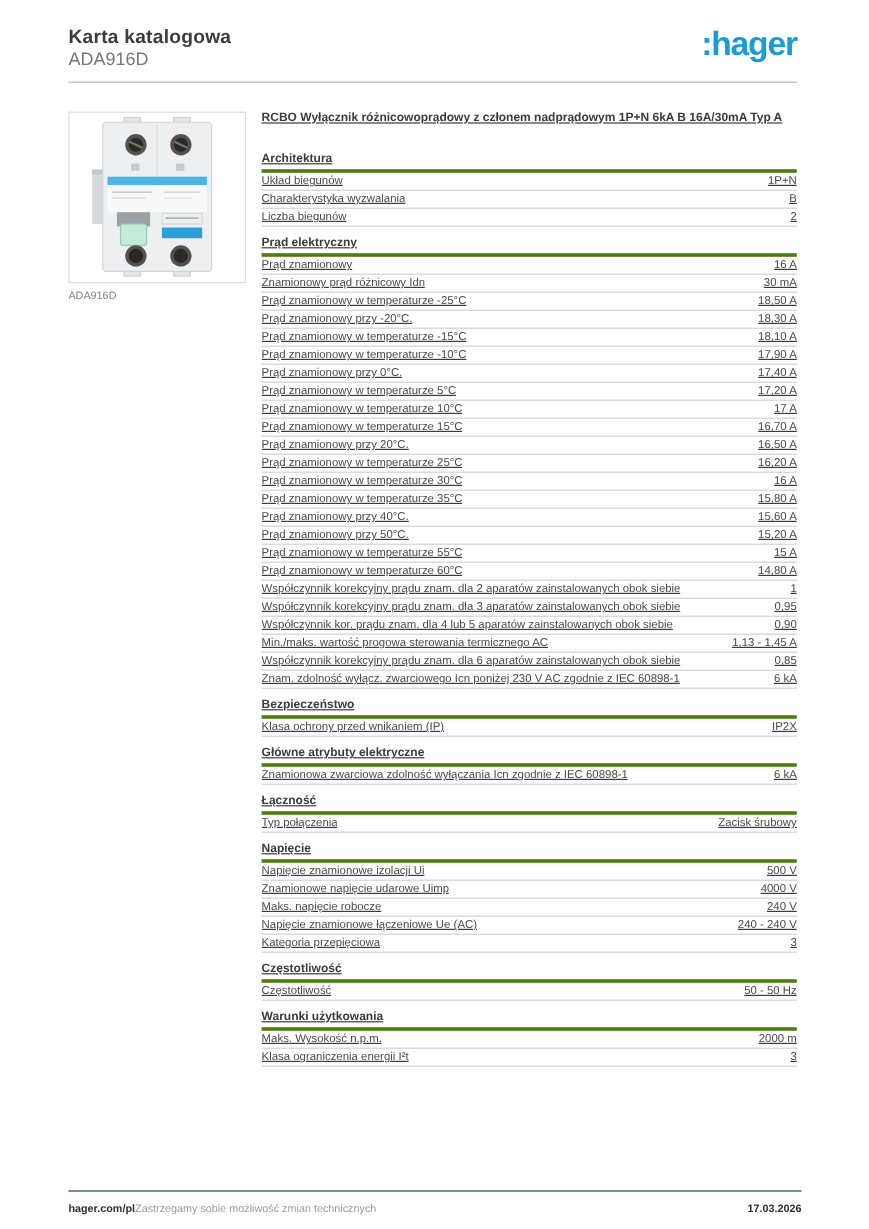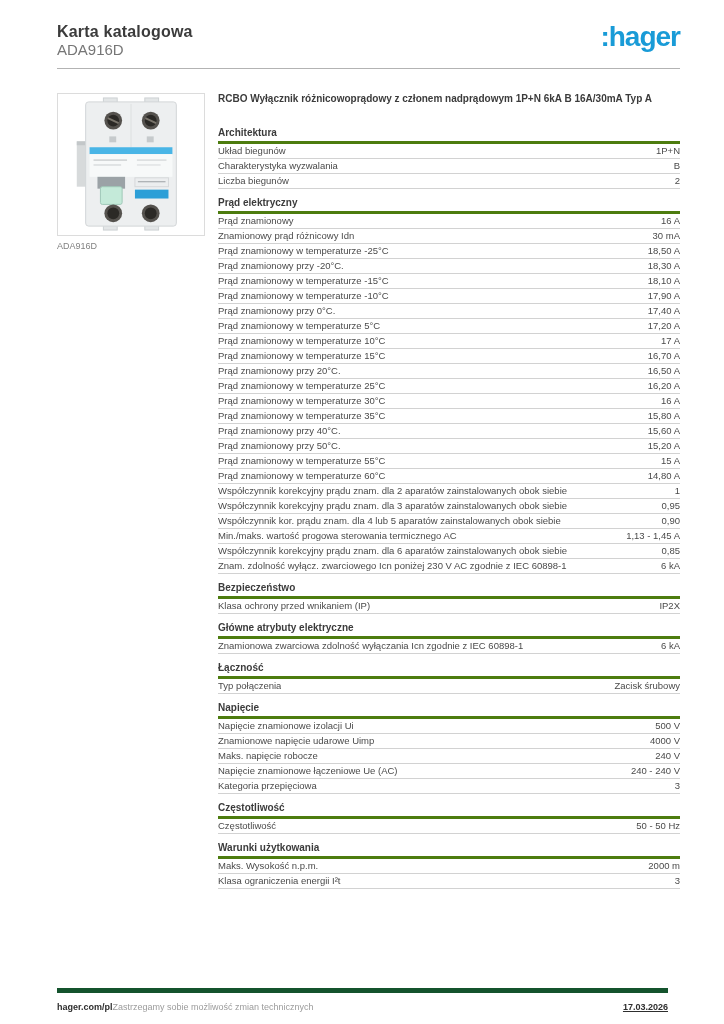--- a/index.html
+++ b/index.html
@@ -1,55 +1,55 @@
 <!DOCTYPE html>
 <html lang="pl"><head>
 <meta charset="utf-8">
 <style>
   * { margin:0; padding:0; box-sizing:border-box; }
   html,body { background:#ffffff; }
   body { font-family:"Liberation Sans", sans-serif; color:#3c3c3c; }
 
   .page { position:relative; width:724px; height:1024px; background:#fff;
-          padding:22px 44px 14px 57px; overflow:hidden; }
+          padding:22px 60px 14px 57px; overflow:hidden; }
 
   
   .masthead { display:flex; justify-content:space-between; align-items:flex-start; }
   .doc-type   { font-size:16px; font-weight:bold; line-height:19px; color:#3b3b3b; letter-spacing:.2px; }
   .product-ref{ font-size:15px; line-height:18px; color:#767676; }
   .logo { font-size:28px; font-weight:bold; line-height:30px; color:#199bd7; letter-spacing:-1px; }
   .head-rule { border:none; border-top:1px solid #b3b3b3; margin-top:9px; }
 
   
   .main { display:flex; gap:13px; margin-top:24px; }
 
   .figure-col { width:148px; flex:0 0 148px; }
   .figure-box { width:148px; height:143px; border:1px solid #dcdcdc; background:#fff;
                 display:flex; align-items:center; justify-content:center; }
   .figure-caption { margin-top:5px; font-size:9px; color:#828282; }
 
-  .content-col { flex:1; min-width:0; }
+  .content-col { flex:1; min-width:0;text-decoration:underline; }
   .page-title { font-size:10px; font-weight:bold; line-height:12px; color:#3b3b3b; margin-bottom:22px; }
   .subtitle   { font-size:10px; font-weight:bold; line-height:12px; color:#3b3b3b; margin-bottom:13px; }
 
   .section { margin-bottom:8px; }
   .section-title { font-size:10px; font-weight:bold; line-height:12px; color:#3b3b3b;
                    padding-bottom:2px; border-bottom:3px solid #4d7c0f; }
   .spec-row { display:flex; justify-content:space-between; align-items:baseline;
               height:15px; border-bottom:1px solid #d2d2d2; font-size:9.5px; color:#4a4a4a; }
   .spec-row .lbl { line-height:14px; white-space:nowrap; overflow:hidden; }
   .spec-row .val { line-height:14px; white-space:nowrap; text-align:right; padding-left:10px; }
 
   
   .page-footer { position:absolute; left:57px; right:56px; bottom:12px;
-                 border-top:5px solid #14532d; padding-top:9px;
+                 border-top:1px solid #14532d; padding-top:9px;
                  display:flex; align-items:baseline; font-size:9px; }
   .footer-url  { font-weight:bold; color:#2e2e2e; text-decoration:none; }
   .footer-disclaimer { flex:1; color:#9b9b9b; }
-  .footer-date { font-weight:bold; color:#2e2e2e;text-decoration:underline; }
+  .footer-date { font-weight:bold; color:#2e2e2e; }
 </style>
 </head>
 <body>
 
 <div class="page">
 
   <div class="masthead">
     <div>
       <div class="doc-type">Karta katalogowa</div>
       <div class="product-ref">ADA916D</div>

